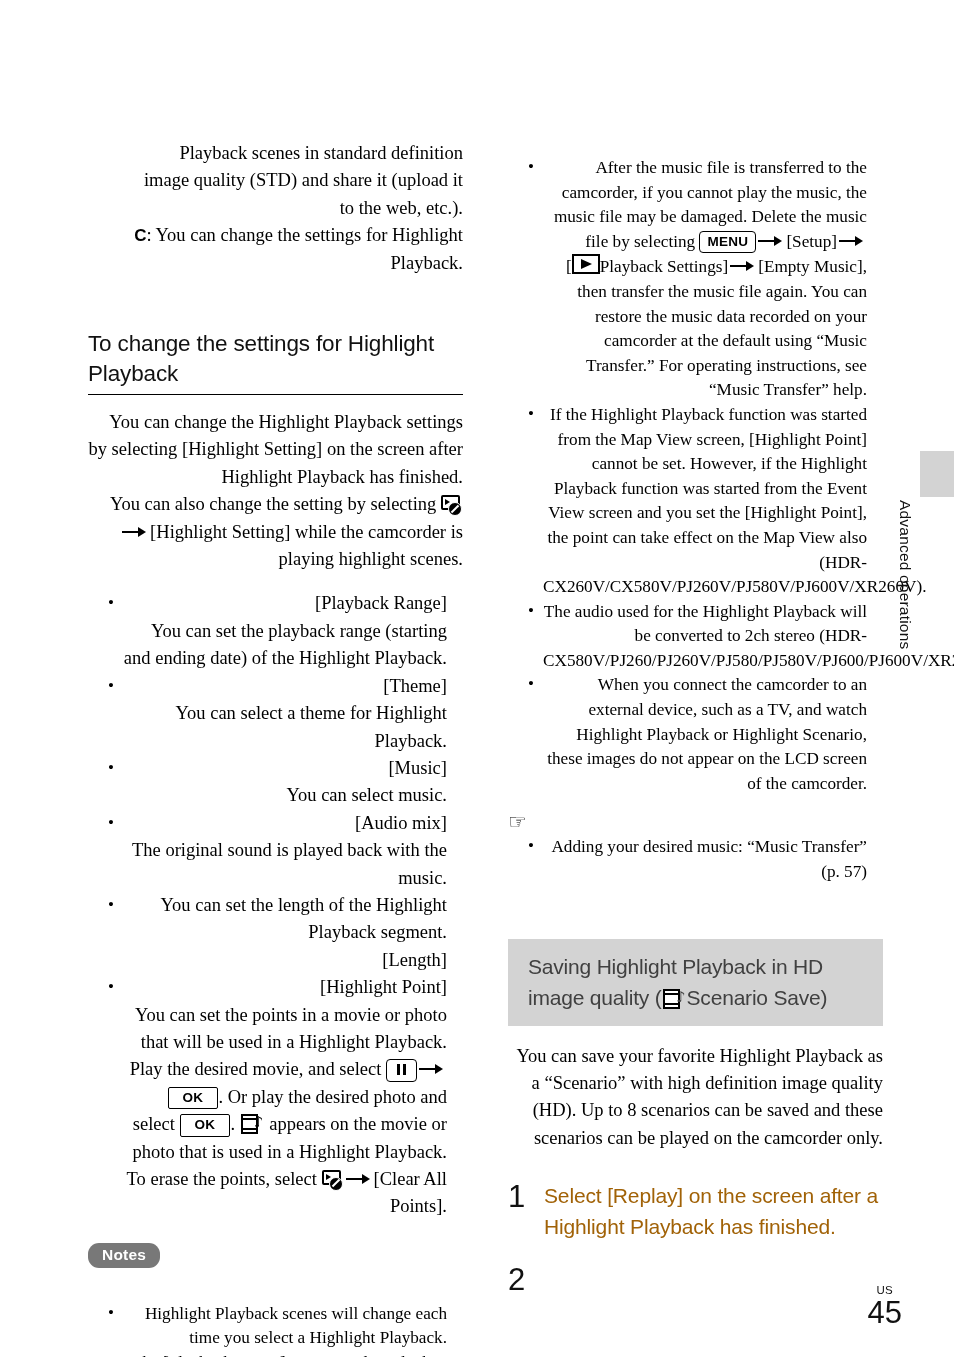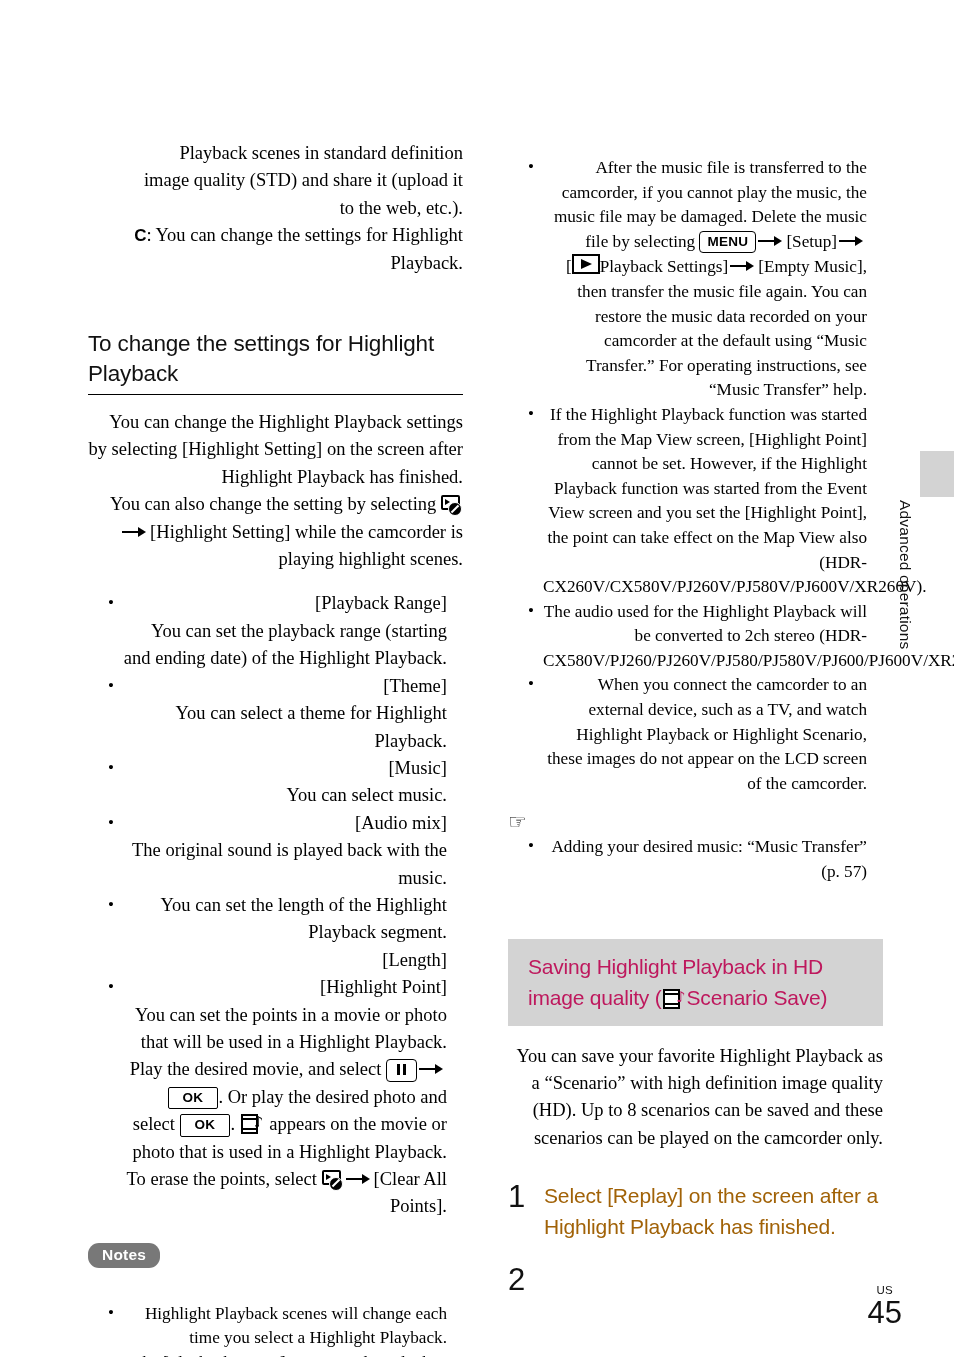--- a/index.html
+++ b/index.html
@@ -61,21 +61,21 @@
     color: #111;
   }
 
   .gray-head {
     background: #d3d3d3;
     font-family: "Liberation Sans", sans-serif;
     font-size: 21px;
     line-height: 31px;
     letter-spacing: -0.2px;
     padding: 12px 16px 13px 20px;
-    color: #be185d;
+    color: #404040;
   }
 
   
   ul.bl {
     list-style: none;
     margin: 16px;
     padding: 0;
   }
   ul.bl > li {
     position: relative;

